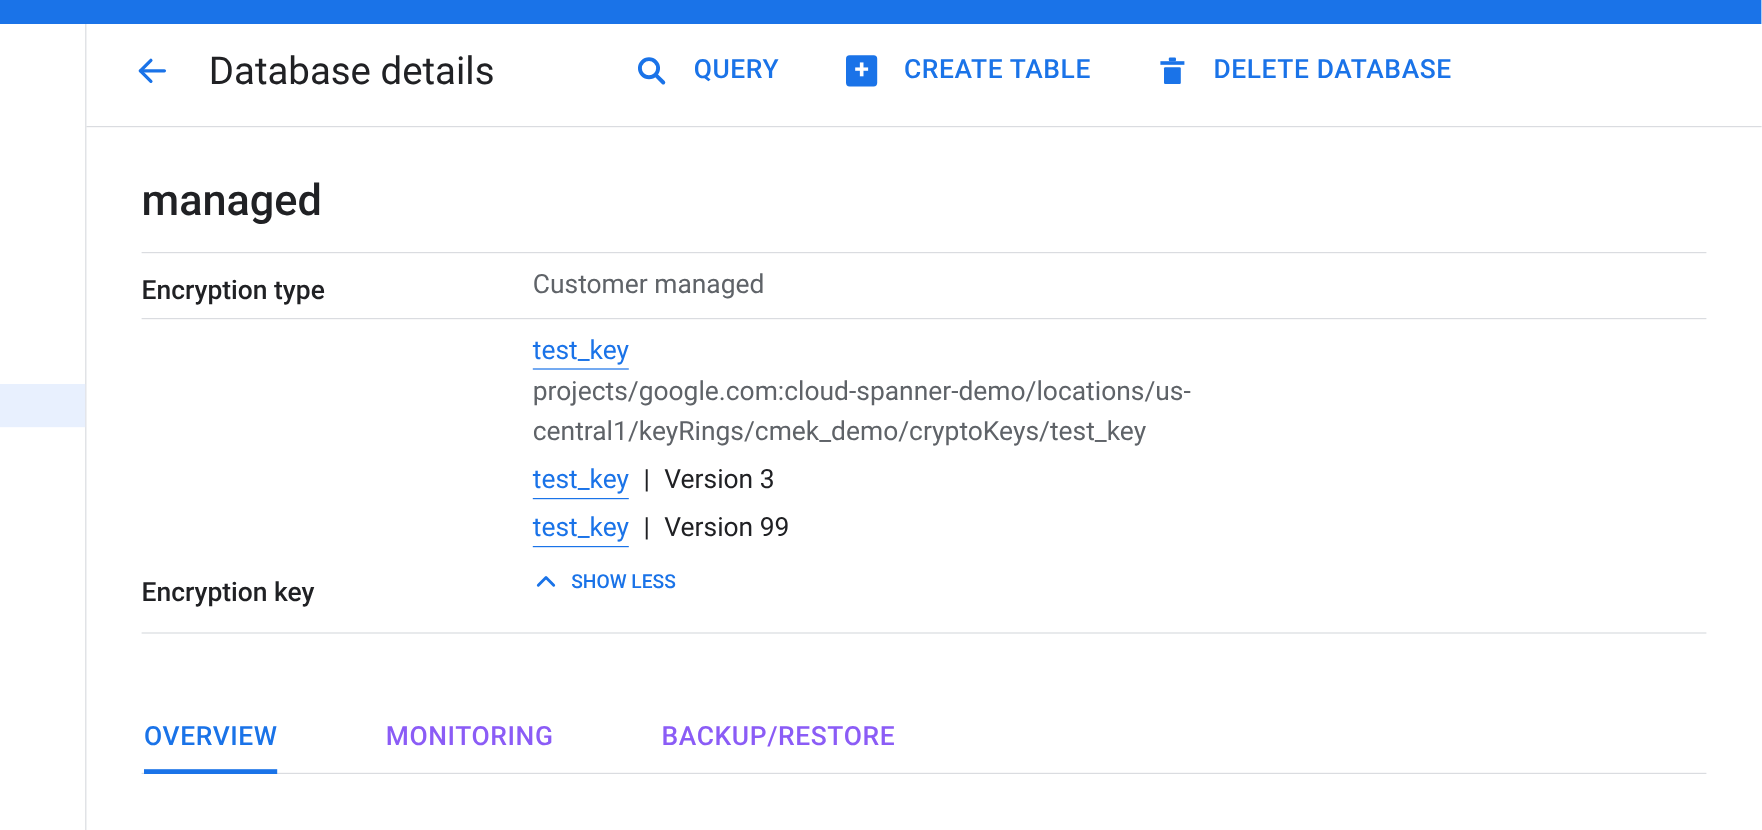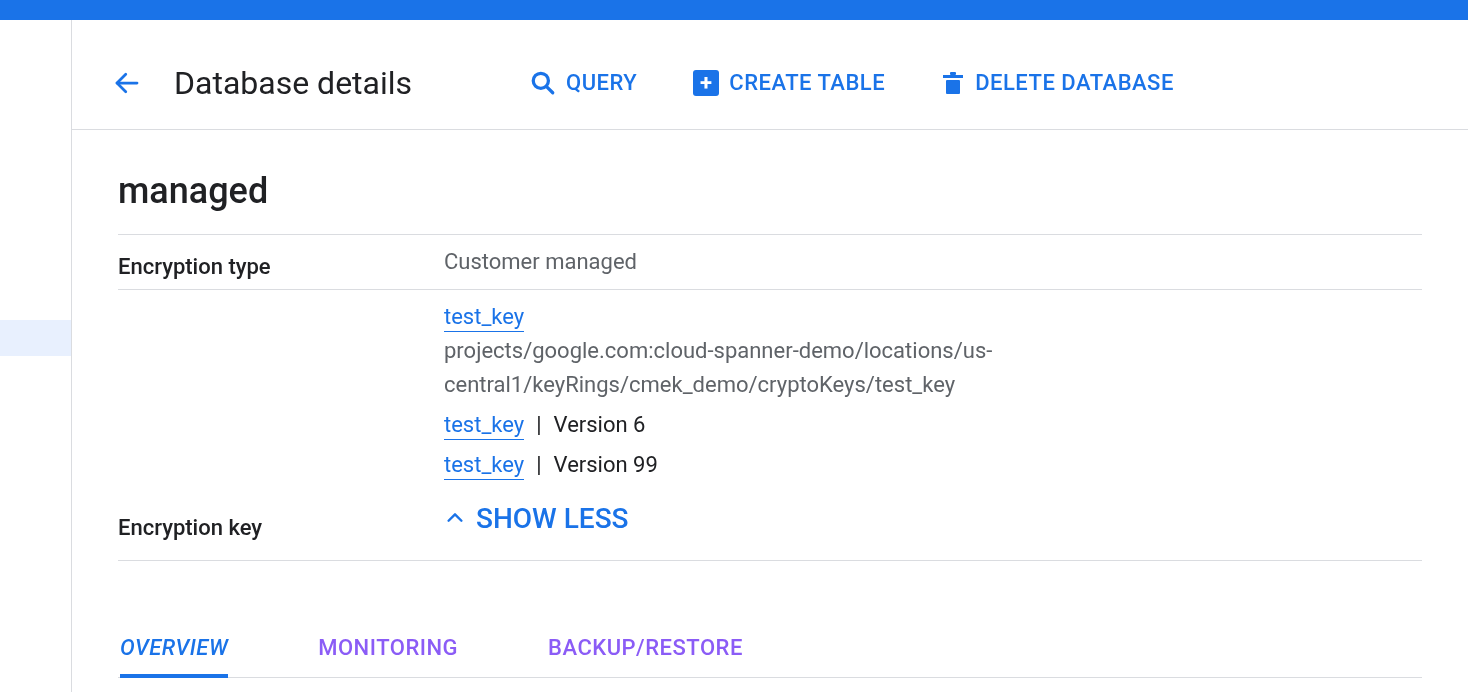--- a/index.html
+++ b/index.html
@@ -29,21 +29,21 @@
   .left-rail-sel {
     position: absolute;
     top: 300px;
     left: 0;
     right: 0;
     height: 36px;
     background: #e8f0fe;
   }
   .page {
     position: absolute;
-    top: 36px;
+    top: 12px;
     left: 72px;
     right: 0;
   }
   .header {
     display: flex;
     align-items: center;
     height: 94px;
     padding: 0 40px;
     border-bottom: 1px solid #dadce0;
   }
@@ -62,21 +62,21 @@
     color: #202124;
   }
   .actions {
     display: flex;
     align-items: center;
     gap: 56px;
     margin-left: 118px;
   }
   .action {
     display: inline-flex;
-    gap: 10px;
+    gap: 22px;
     color: #1a73e8;
     font-weight: 500;
     font-size: 22px;
     letter-spacing: 0.5px;
     cursor: pointer;
   }
   .icon-box {
     width: 26px;
     height: 26px;
     background: #1a73e8;
@@ -133,21 +133,21 @@
     color: #202124;
     font-size: 22px;
   }
   .pipe { color: #202124; margin: 0 12px; }
   .show-less {
     display: inline-flex;
     align-items: center;
     gap: 10px;
     color: #1a73e8;
     font-weight: 500;
-    font-size: 28px;
+    font-size: 16px;
     margin-top: 14px;
     cursor: pointer;
   }
   .section-end { border-top: 1px solid #dadce0; margin-top: 10px; }
   .tabs {
     display: flex;
     gap: 90px;
     margin-top: 60px;
     border-bottom: 1px solid #dadce0;
     padding: 0 2px;
@@ -158,21 +158,20 @@
     letter-spacing: 0.5px;
     color: #8b5cf6;
     padding: 14px 0;
     cursor: pointer;
     border-bottom: 4px solid transparent;
     margin-bottom: -1px;
   }
   .tab.active {
     color: #1a73e8;
     border-bottom-color: #1a73e8;
-    font-style: italic;
   }
 </style>
 </head>
 <body>
 
 <div class="top-bar"></div>
 
 <div class="left-rail">
   <div class="left-rail-sel"></div>
 </div>
@@ -221,21 +220,21 @@
       <div class="detail-value">Customer managed</div>
     </div>
 
     <div class="detail-row">
       <div class="detail-label">Encryption key</div>
       <div class="detail-value">
         <span class="link">test_key</span>
         <div class="key-path">projects/google.com:cloud-spanner-demo/locations/us-central1/keyRings/cmek_demo/cryptoKeys/test_key</div>
 
         <div class="key-line">
-          <span class="link">test_key</span><span class="pipe">|</span><span>Version 6</span>
+          <span class="link">test_key</span><span class="pipe">|</span><span>Version 3</span>
         </div>
         <div class="key-line">
           <span class="link">test_key</span><span class="pipe">|</span><span>Version 99</span>
         </div>
 
         <div class="show-less">
           <svg width="22" height="22" viewBox="0 0 24 24" fill="none" stroke="#1a73e8" stroke-width="2.6" stroke-linecap="round" stroke-linejoin="round">
             <polyline points="5 15 12 8 19 15"></polyline>
           </svg>
           <span>SHOW LESS</span>

